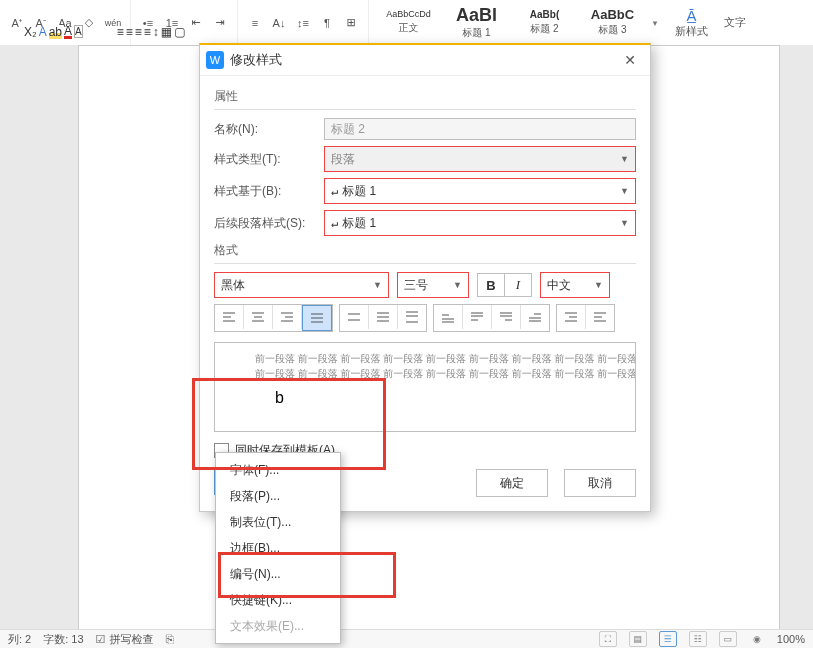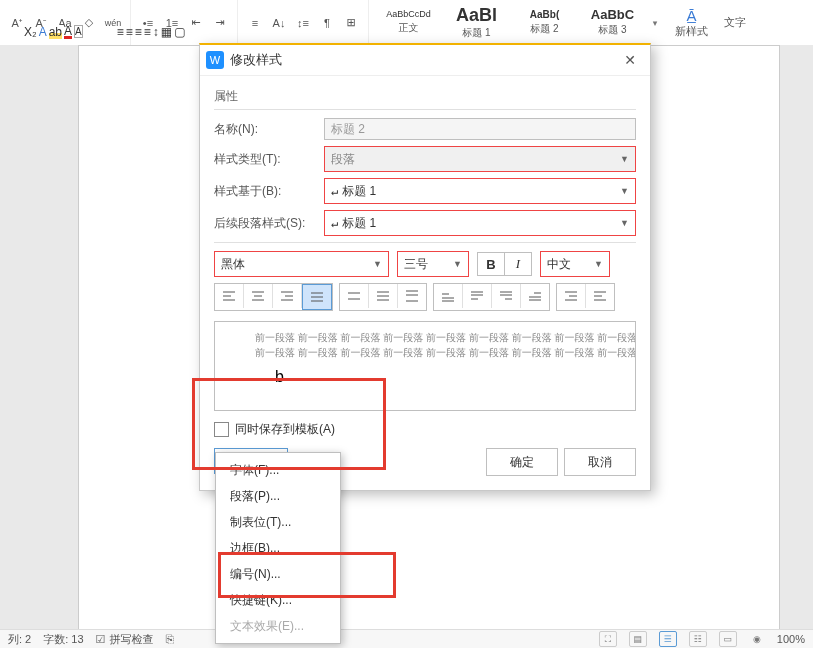--- a/index.html
+++ b/index.html
@@ -153,21 +153,21 @@
     width:100%;height:90px;border:1px solid #bfbfbf;background:#fff;
     padding:8px 14px 8px 40px;box-sizing:border-box;font-size:10px;color:#888;
     overflow:hidden;
   }
   .preview .pv-line{white-space:nowrap;line-height:1.5;}
   .preview .pv-sample{color:#000;font-size:16px;margin:8px 0 0 20px;}
 
   .save-chk-row{display:flex;align-items:center;gap:6px;margin:10px 0 10px;}
   .chkbox{width:13px;height:13px;border:1px solid #888;background:#fff;cursor:pointer;}
 
-  .dlg-buttons{display:flex;gap:6px;justify-content:flex-end;align-items:flex-start;}
+  .dlg-buttons{display:flex;gap:16px;justify-content:flex-end;align-items:flex-start;}
   .dlg-buttons .left{flex:1;}
   .fmt-btn{
     height:24px;padding:0 8px;border:1px solid #5b9bd5;background:#fff;
     display:inline-flex;align-items:center;gap:6px;cursor:pointer;color:#333;
   }
   .std-btn{
     width:70px;height:26px;border:1px solid #bfbfbf;background:#fff;cursor:pointer;
     display:inline-flex;align-items:center;justify-content:center;color:#333;
   }
 
@@ -318,20 +318,21 @@
         <span class="combo">
           <span class="valtext">
               <span class="ret-icon">↵</span>
               <span>标题 1</span>
             </span>
             <span class="arrow">▼</span>
         </span>
       </span>
     </div>
 
+    <div class="section-label">格式</div>
     <div class="hr"></div>
 
     <div class="format-bar1">
       <span class="combo font-combo">
         <span>黑体</span>
           <span class="arrow">▼</span>
       </span>
       <span class="combo size-combo">
         <span>三号</span>
           <span class="arrow">▼</span>

